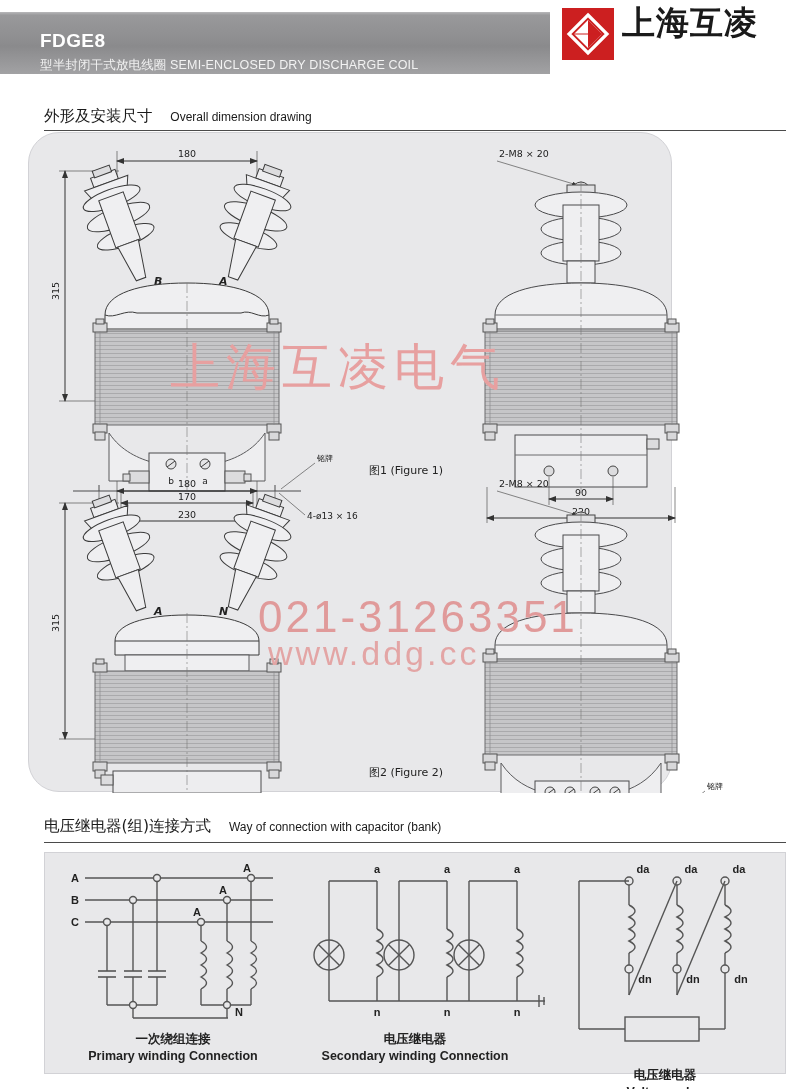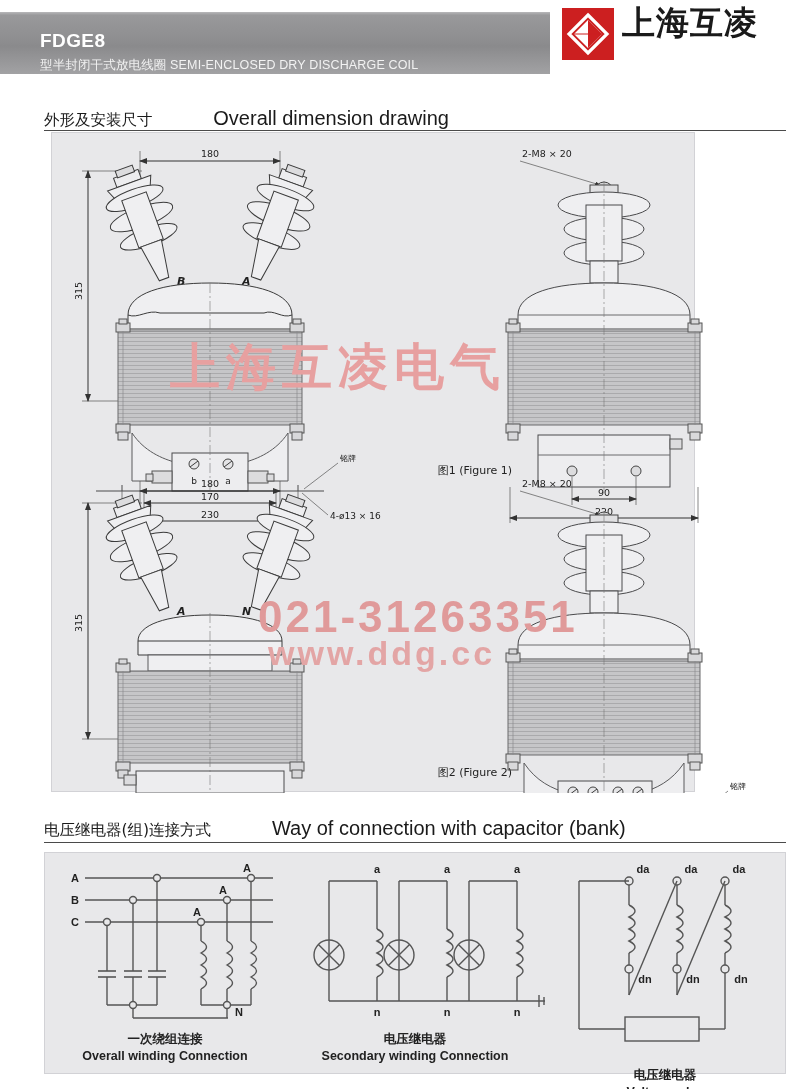--- a/index.html
+++ b/index.html
@@ -42,47 +42,47 @@
     font-family:"DejaVu Sans",sans-serif;
   }
   .logo-en{
     position:absolute;left:12px;top:56px;width:240px;text-align:center;
     font-size:13px;font-weight:bold;color:#1a1a1a;white-space:nowrap;
   }
   
   .sect{position:absolute;left:44px;}
   .sect-title{font-size:16px;color:#1a1a1a;white-space:nowrap;line-height:1;}
   .sect-title .cn{font-family:"DejaVu Sans",sans-serif;font-size:15.5px;}
-  .sect-title .en{font-size:20px;margin-left:43px;}
+  .sect-title .en{font-size:12px;}
   .sect-rule{
     position:absolute;left:44px;width:742px;height:0;
     border-top:1px solid #4a4a4a;
   }
   
   .panel{
     position:absolute;background:#e8e8ea;
     border:1px solid #d2d2d6;box-sizing:border-box;
   }
-  #drawing-panel{left:51px;top:132px;width:644px;height:660px;}
+  #drawing-panel{left:28px;top:132px;width:644px;height:660px;border-radius:31px;}
   #connection-panel{left:44px;top:852px;width:742px;height:222px;}
   .panel svg{position:absolute;left:0;top:0;}
   
-  .wm{position:absolute;pointer-events:none;white-space:nowrap;font-weight:bold;}
+  .wm{position:absolute;pointer-events:none;white-space:nowrap;font-weight:normal;}
   #wm-company{
     left:170px;top:334px;font-size:50px;color:#e7a0a0;
     font-family:"DejaVu Sans",sans-serif;letter-spacing:6px;
   }
   #wm-phone{
     left:258px;top:592px;font-size:44px;color:#e09a9a;letter-spacing:3px;
   }
   #wm-site{
     left:268px;top:634px;font-size:34px;color:#e3a5a5;letter-spacing:3px;
   }
   .fig-cap{
-    position:absolute;font-size:11px;color:#222;text-align:right;
+    position:absolute;font-size:11px;color:#222;text-align:left;
     font-family:"DejaVu Sans",sans-serif;white-space:nowrap;
   }
   .diag-cap{
     position:absolute;text-align:center;width:240px;
     font-size:12px;color:#222;line-height:1.35;
   }
   .diag-cap .cn{display:block;font-family:"DejaVu Sans",sans-serif;font-weight:bold;font-size:12.5px;}
   .diag-cap .en{display:block;font-weight:bold;font-size:12.5px;}
 </style>
 </head>
@@ -570,23 +570,23 @@
       <line x1="72" y1="28" x2="22" y2="28"></line>
       <line x1="22" y1="28" x2="22" y2="176"></line>
       <line x1="22" y1="176" x2="68" y2="176"></line>
       <line x1="168" y1="120" x2="168" y2="176"></line>
       <line x1="168" y1="176" x2="142" y2="176"></line>
       <rect x="68" y="164" width="74" height="24" fill="none"></rect>
     </g>
    </g>
   </svg>
 
-  <div class="diag-cap" style="left:0px;top:178px;">
+  <div class="diag-cap" style="left:0px;top:178px;padding-left:8px;">
     <span class="cn">一次绕组连接</span>
-    <span class="en">Overall winding Connection</span>
+    <span class="en">Primary winding Connection</span>
   </div>
   <div class="diag-cap" style="left:250px;top:178px;">
     <span class="cn">电压继电器</span>
     <span class="en">Secondary winding Connection</span>
   </div>
   <div class="diag-cap" style="left:500px;top:178px;margin-top:36px;">
     <span class="cn">电压继电器</span>
     <span class="en">Voltage relay</span>
   </div>
 </div>

